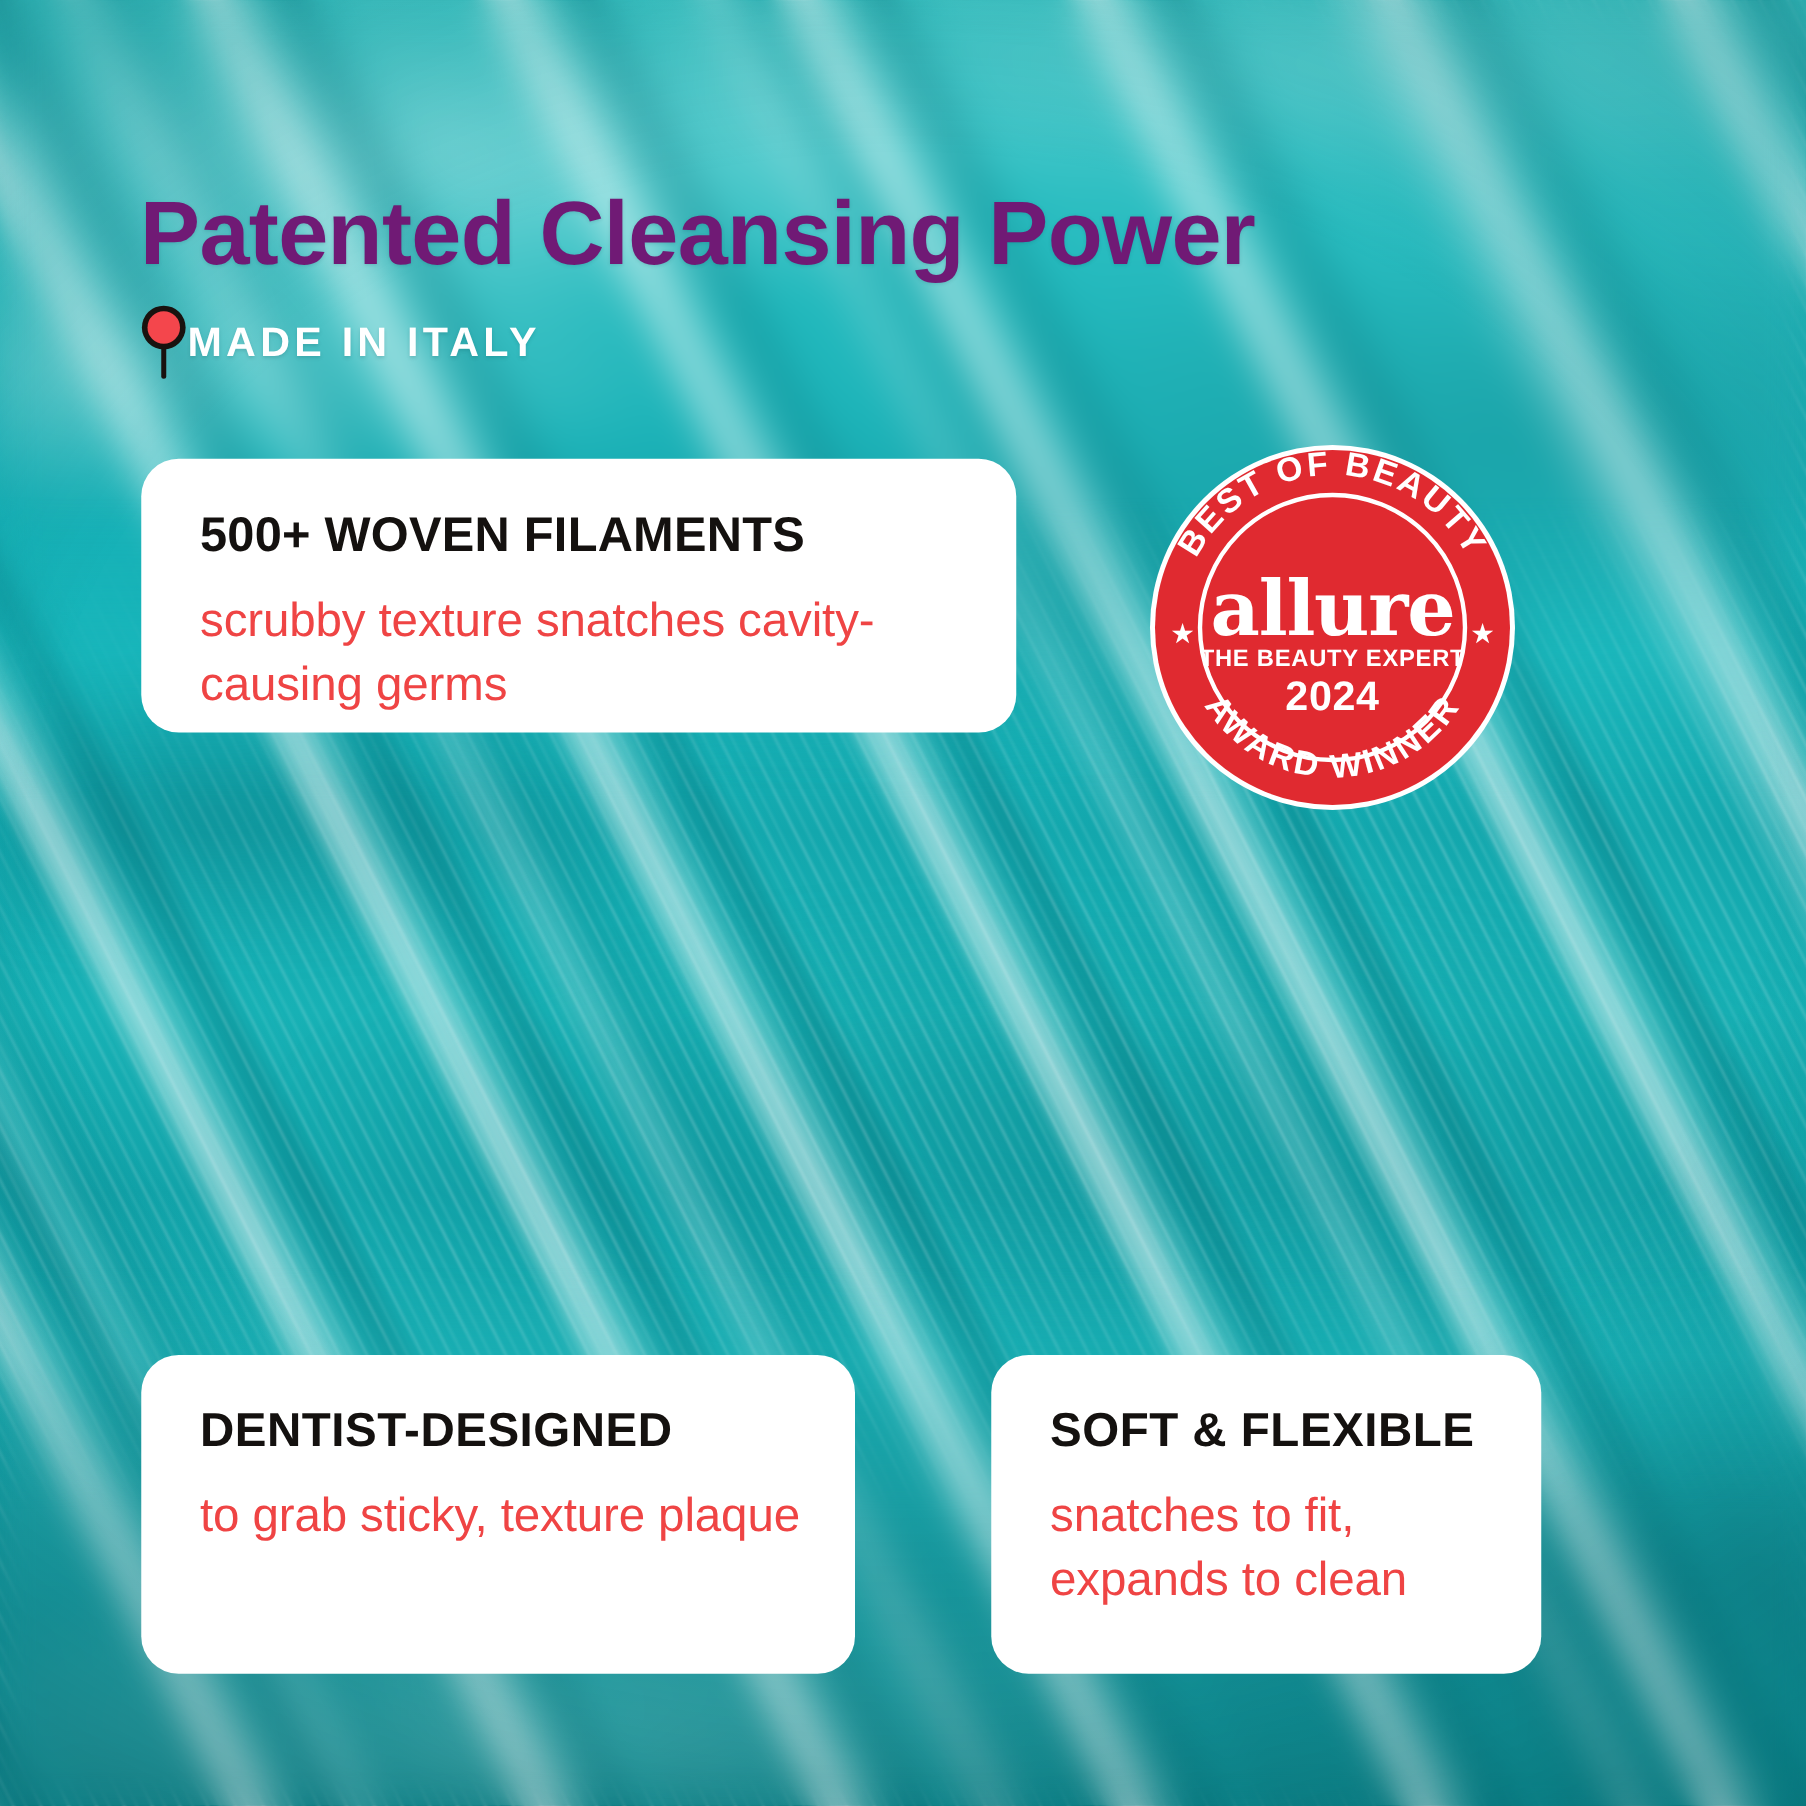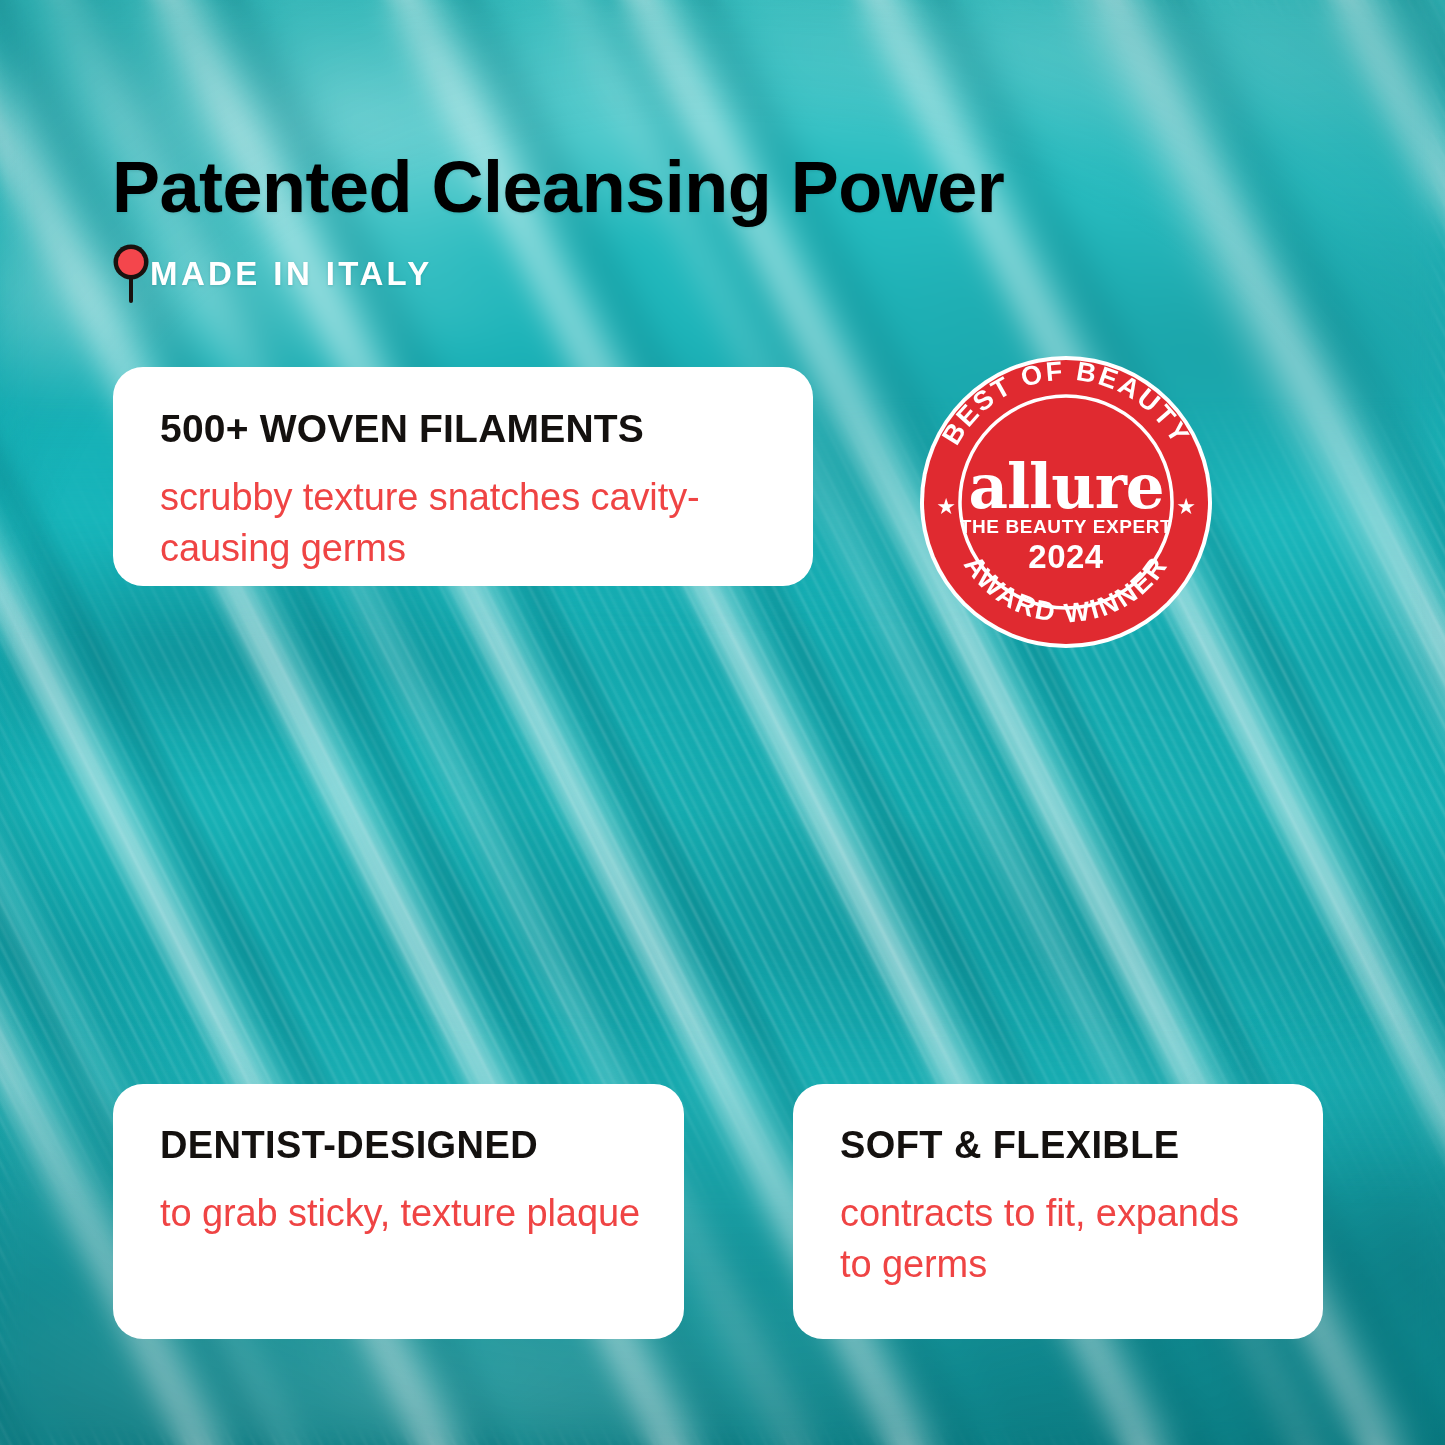--- a/index.html
+++ b/index.html
@@ -145,21 +145,21 @@
     position: absolute;
     inset: 0;
   }
 
   .headline {
     position: absolute;
     left: 112px;
     top: 103px;
     font-size: 72px;
     font-weight: 700;
-    color: #000000;
+    color: #701a75;
     letter-spacing: -0.5px;
     line-height: 1.0;
     white-space: nowrap;
     text-shadow: 0 1px 3px rgba(0,70,75,.18);
   }
 
   .origin-row {
     position: absolute;
     left: 112px;
     top: 243px;
@@ -203,21 +203,21 @@
     font-weight: 400;
     color: #ef4444;
     line-height: 1.34;
     margin: 22px 0 0 0;
     letter-spacing: -0.1px;
   }
 
   #card-filaments { left: 113px; top: 367px; width: 700px; height: 219px; }
   #card-filaments .card-title { font-size: 39px; letter-spacing: 0.2px; }
   #card-dentist  { left: 113px; top: 1084px; width: 571px; height: 255px; }
-  #card-flexible { left: 793px; top: 1084px; width: 530px; height: 255px; }
+  #card-flexible { left: 793px; top: 1084px; width: 440px; height: 255px; }
 
   
   .badge {
     position: absolute;
     left: 916px;
     top: 352px;
     width: 300px;
     height: 300px;
   }
   .badge svg { display: block; width: 100%; height: 100%; }
@@ -253,21 +253,21 @@
       <p class="card-body">scrubby texture snatches cavity-causing germs</p>
     </div>
 
     <div class="card" id="card-dentist">
       <p class="card-title">DENTIST-DESIGNED</p>
       <p class="card-body">to grab sticky, texture plaque</p>
     </div>
 
     <div class="card" id="card-flexible">
       <p class="card-title">SOFT &amp; FLEXIBLE</p>
-      <p class="card-body">contracts to fit, expands to germs</p>
+      <p class="card-body">snatches to fit, expands to clean</p>
     </div>
 
     <div class="badge">
       <svg viewBox="0 0 300 300">
         <defs>
           <path id="arcTop" d="M 28,150 A 122,122 0 0 1 272,150"></path>
           <path id="arcBottom" d="M 30,150 A 120,120 0 0 0 270,150"></path>
         </defs>
 
         <circle cx="150" cy="150" r="146" fill="#ffffff"></circle>

